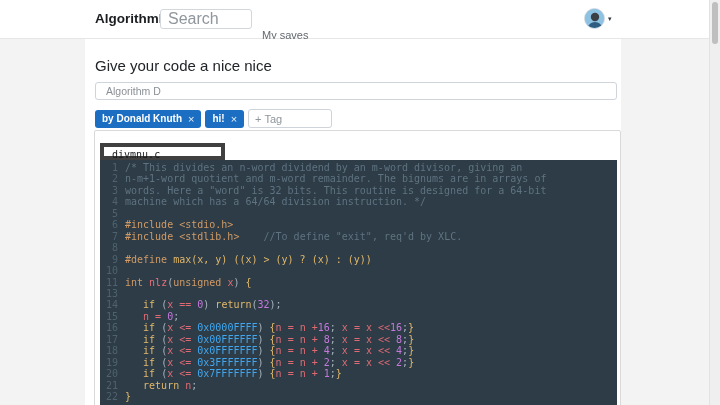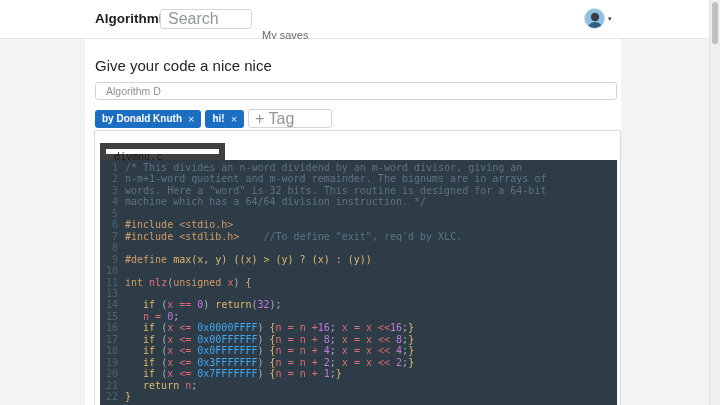--- a/index.html
+++ b/index.html
@@ -19,26 +19,26 @@
   .sb-thumb{position:absolute;left:2px;top:2px;width:6px;height:42px;background:#bfbfbf;border-radius:4px;}
 
   
   .container{position:absolute;left:85px;top:39px;width:536px;height:366px;background:#ffffff;}
   .page-title{position:absolute;left:95px;top:57px;margin:0;font-size:15px;font-weight:400;color:#212529;}
   .title-input{position:absolute;left:95px;top:82px;width:522px;height:18px;box-sizing:border-box;border:1px solid #ced4da;border-radius:3px;font-size:10.5px;padding:0 10px;color:#8a9095;font-family:"Liberation Sans",sans-serif;outline:none;}
 
   .tags-row{position:absolute;left:95px;top:109px;display:flex;align-items:center;gap:4px;}
   .pill{display:inline-flex;align-items:center;gap:6px;height:18px;padding:0 7px;background:#1b6ec2;border-radius:3px;color:#fff;font-size:10px;font-weight:700;cursor:pointer;white-space:nowrap;}
   .pill .x{font-weight:400;font-size:11px;opacity:.9;cursor:pointer;}
-  .tag-input{width:84px;height:19px;box-sizing:border-box;border:1px solid #ced4da;border-radius:3px;font-size:16px;padding:0 6px;color:#555;font-family:"Liberation Sans",sans-serif;outline:none;}
+  .tag-input{width:84px;height:19px;box-sizing:border-box;border:1px solid #ced4da;border-radius:3px;font-size:11px;padding:0 6px;color:#555;font-family:"Liberation Sans",sans-serif;outline:none;}
   .tag-input::placeholder{color:#8f969c;}
 
   
   .editor-card{position:absolute;left:94px;top:130px;width:527px;height:290px;background:#fff;border:1px solid #d9d9d9;border-radius:2px;box-sizing:border-box;}
-  .file-tab{position:absolute;left:100px;top:143px;width:125px;height:17px;box-sizing:border-box;background:#fff;border:6px solid #404040;font-family:"DejaVu Sans Mono",monospace;font-size:10px;color:#16181a;line-height:15px;padding:0 8px;cursor:pointer;z-index:2;}
+  .file-tab{position:absolute;left:100px;top:143px;width:125px;height:17px;box-sizing:border-box;background:#fff;border:4px solid #404040;font-family:"DejaVu Sans Mono",monospace;font-size:10px;color:#16181a;line-height:15px;padding:0 8px;cursor:pointer;z-index:2;}
   .code-area{position:absolute;left:100px;top:160px;width:517px;height:245px;background:#2d3c46;overflow:hidden;cursor:text;}
   .code-lines{padding:2px 0 0 5px;}
   .cl{font-family:"DejaVu Sans Mono",monospace;font-size:10px;line-height:11.45px;white-space:pre;color:#abb2bf;}
   .ln{display:inline-block;width:13px;text-align:right;margin-right:7px;color:#50626e;}
   .tok-comment{color:#5f7380;}
   .tok-kw{color:#d19a66;margin-top:27px;}
   .tok-ctrl{color:#e2b86b;}
   .tok-fn{color:#e8707b;}
   .tok-var{color:#e06c75;}
   .tok-op{color:#df6a74;}

